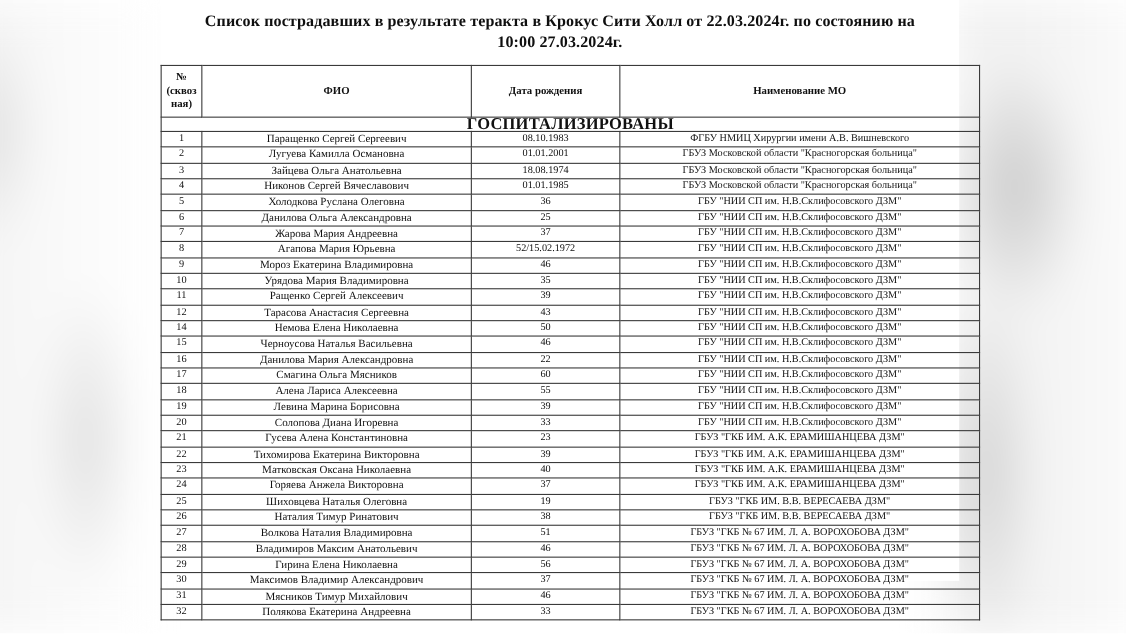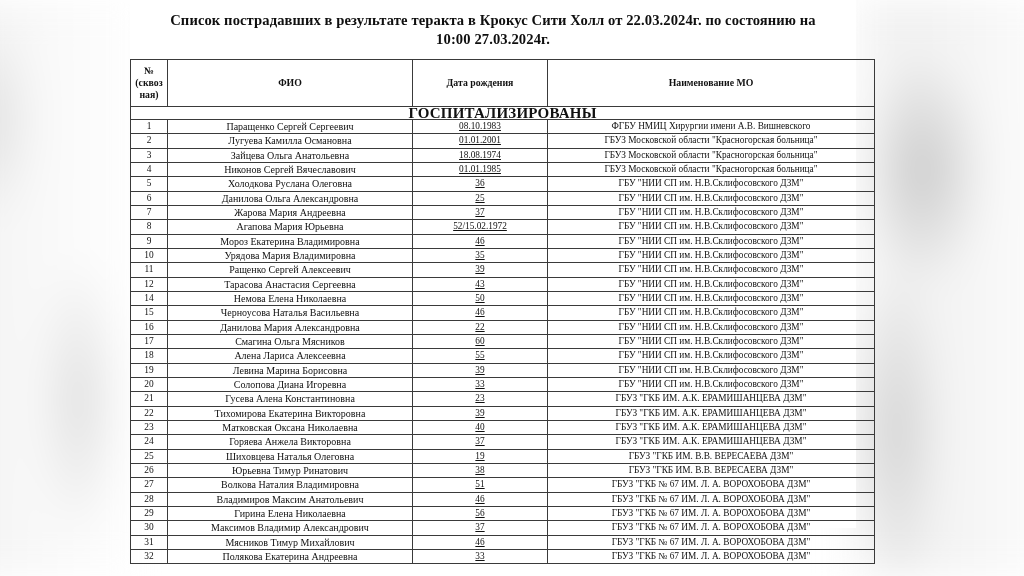--- a/index.html
+++ b/index.html
@@ -42,21 +42,21 @@
     width: 230px;
     background:
       radial-gradient(ellipse 90px 170px at 90px 170px, rgba(130,130,130,0.35), rgba(255,255,255,0) 70%),
       radial-gradient(ellipse 70px 230px at 60px 430px, rgba(140,140,140,0.30), rgba(255,255,255,0) 72%),
       linear-gradient(90deg, #ffffff 0%, #f0f0f0 28%, #f7f7f7 70%, #ffffff 100%);
   }
 
   
   .sheet {
     position: absolute;
-    left: 130px;
+    left: 146px;
     top: 0;
     width: 726px;
     height: 528px;
     background: #ffffff;
   }
 
   .doc-title {
     margin: 0;
     padding: 11px 28px 9px 28px;
     font-size: 14.6px;
@@ -102,21 +102,21 @@
     letter-spacing: 0.2px;
   }
 
   tbody.rows td {
     height: 13.35px;
     line-height: 13.35px;
     font-size: 9.3px;
   }
   tbody.rows td.c-num { font-size: 9.4px; }
   tbody.rows td.c-fio { font-size: 10px; }
-  tbody.rows td.c-dob { font-size: 9.3px; text-decoration: underline; }
+  tbody.rows td.c-dob { font-size: 9.3px; }
   tbody.rows td.c-mo  { font-size: 9.3px; }
 
   .num-head-line { display: block; }
 </style>
 </head>
 <body>
 
 <div id="page">
 
   <div class="bg-blur left"></div>
@@ -284,21 +284,21 @@
             <td class="c-mo">ГБУЗ "ГКБ ИМ. А.К. ЕРАМИШАНЦЕВА ДЗМ"</td>
           </tr>
           <tr>
             <td class="c-num">25</td>
             <td class="c-fio">Шиховцева Наталья Олеговна</td>
             <td class="c-dob">19</td>
             <td class="c-mo">ГБУЗ "ГКБ ИМ. В.В. ВЕРЕСАЕВА ДЗМ"</td>
           </tr>
           <tr>
             <td class="c-num">26</td>
-            <td class="c-fio">Юрьевна Тимур Ринатович</td>
+            <td class="c-fio">Наталия Тимур Ринатович</td>
             <td class="c-dob">38</td>
             <td class="c-mo">ГБУЗ "ГКБ ИМ. В.В. ВЕРЕСАЕВА ДЗМ"</td>
           </tr>
           <tr>
             <td class="c-num">27</td>
             <td class="c-fio">Волкова Наталия Владимировна</td>
             <td class="c-dob">51</td>
             <td class="c-mo">ГБУЗ "ГКБ № 67 ИМ. Л. А. ВОРОХОБОВА ДЗМ"</td>
           </tr>
           <tr>

